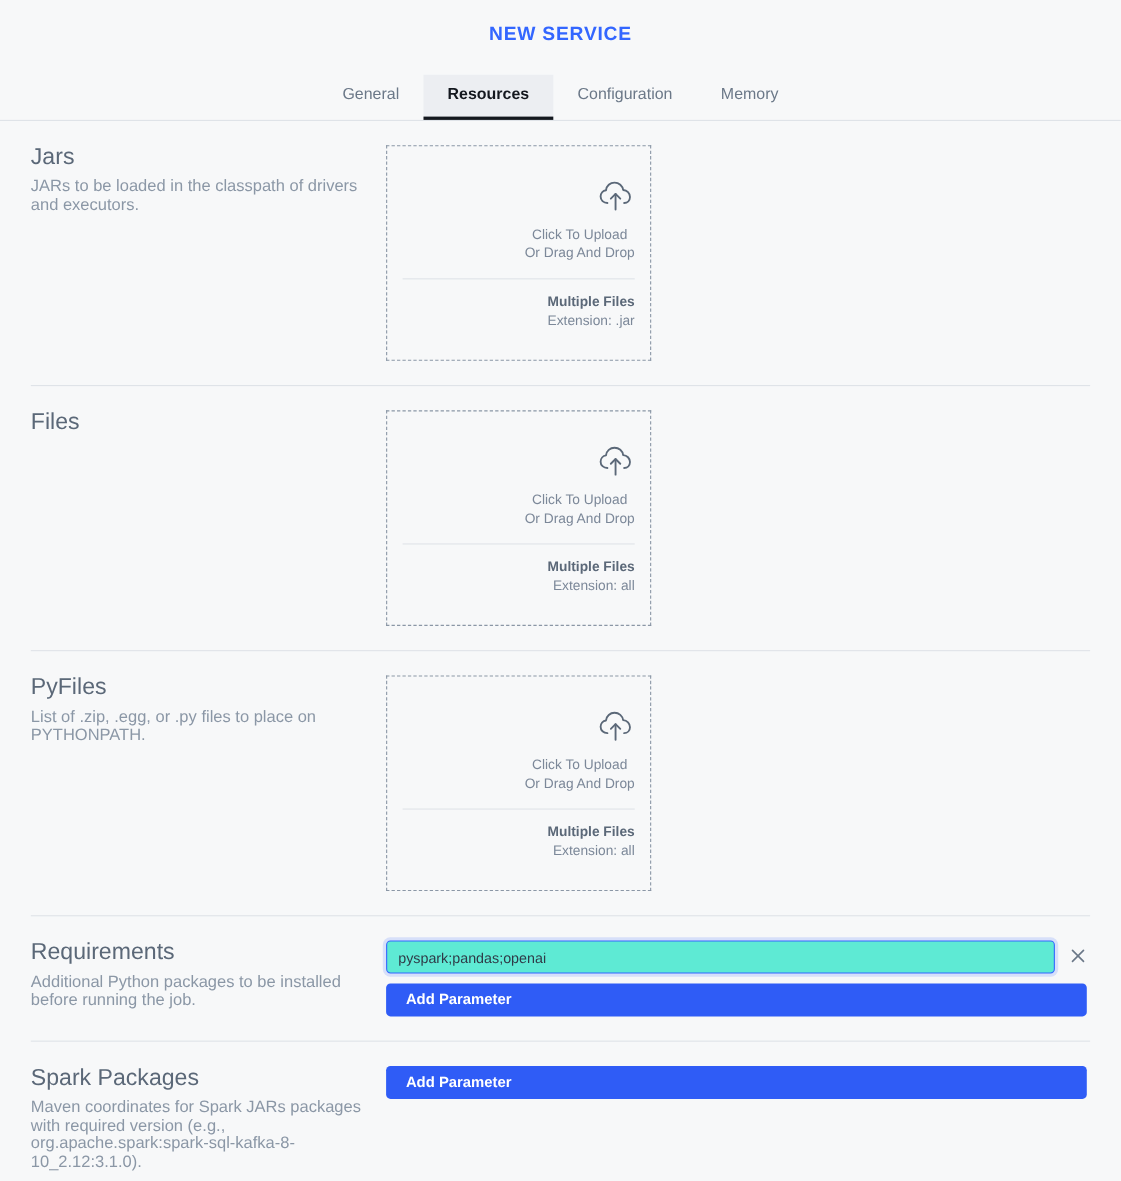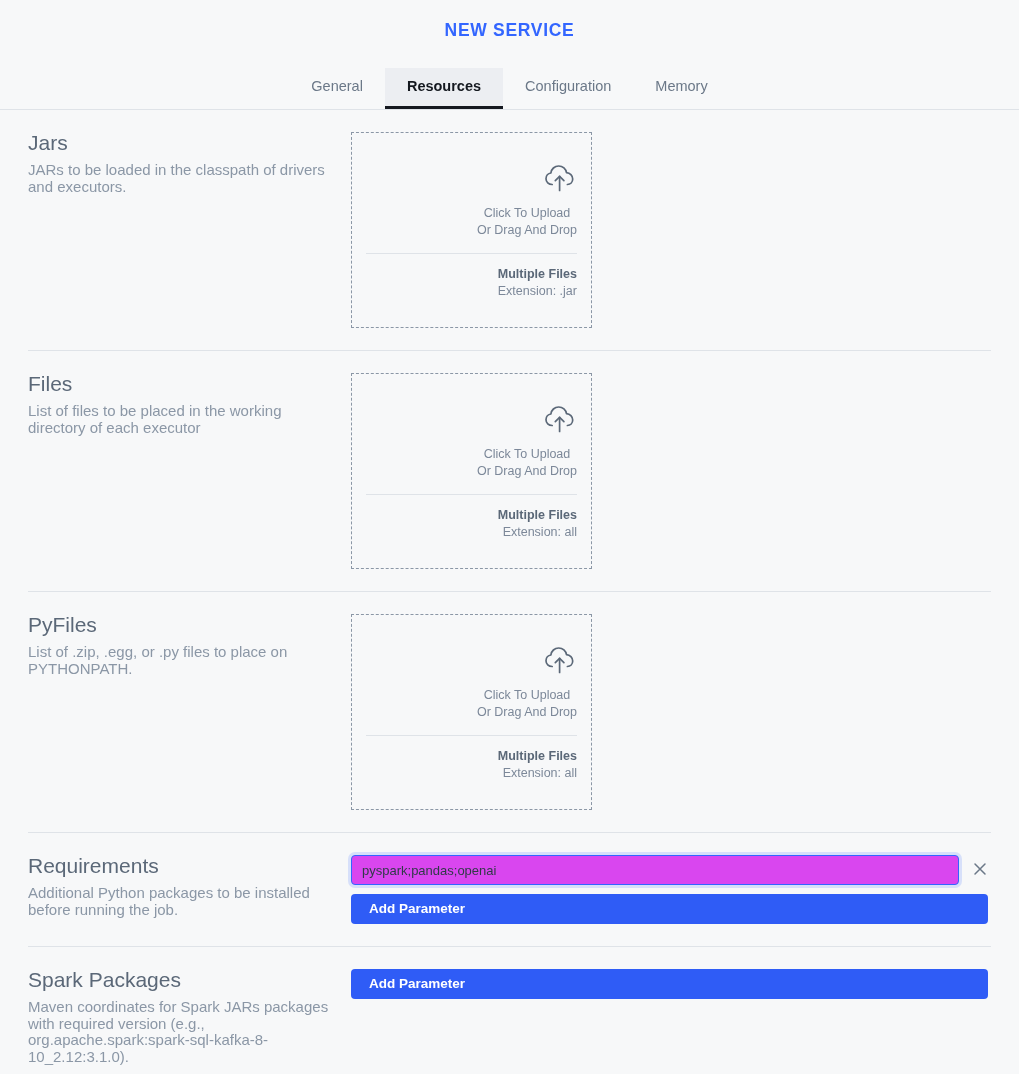--- a/index.html
+++ b/index.html
@@ -148,21 +148,21 @@
     margin-bottom: 9px;
   }
   .param-input {
     flex: 1 1 auto;
     height: 30px;
     border: 1px solid #3366ff;
     border-radius: 4px;
     padding: 4px 10px;
     font-size: 13px;
     color: #2f3a47;
-    background: #d946ef;
+    background: #5eead4;
     outline: none;
     box-shadow: 0 0 0 3px rgba(51,102,255,0.16);
     font-family: "Liberation Sans", sans-serif;
   }
   .remove-btn {
     flex: 0 0 auto;
     width: 22px;
     height: 22px;
     display: flex;
     align-items: center;
@@ -229,21 +229,20 @@
           <div class="dz-divider"></div>
           <div class="dz-bold">Multiple Files</div>
           <div class="dz-ext">Extension: .jar</div>
         </div>
       </div>
     </div>
 
     <div class="section">
       <div class="sec-left">
         <div class="sec-title">Files</div>
-        <div class="sec-desc">List of files to be placed in the working directory of each executor</div>
       </div>
       <div class="sec-right">
         <div class="dropzone tall">
           <span class="dz-icon">
             <svg width="34" height="30" viewBox="0 0 34 30" fill="none" xmlns="http://www.w3.org/2000/svg">
               <path d="M9.2 21.5C5.6 21.5 3 18.9 3 15.7c0-2.9 2.1-5.3 4.9-5.7C8.3 6 11.6 3 15.7 3c4 0 7.3 2.9 7.8 6.7 3.5 0.2 6.2 3 6.2 6.4 0 3.1-2.3 5.4-5.3 5.4" stroke="#5b6878" stroke-width="1.7" stroke-linecap="round" stroke-linejoin="round"></path>
               <path d="M16.6 27.5V13.4" stroke="#5b6878" stroke-width="1.7" stroke-linecap="round"></path>
               <path d="M12.3 17.6l4.3-4.3 4.3 4.3" stroke="#5b6878" stroke-width="1.7" stroke-linecap="round" stroke-linejoin="round"></path>
             </svg>
           </span>

